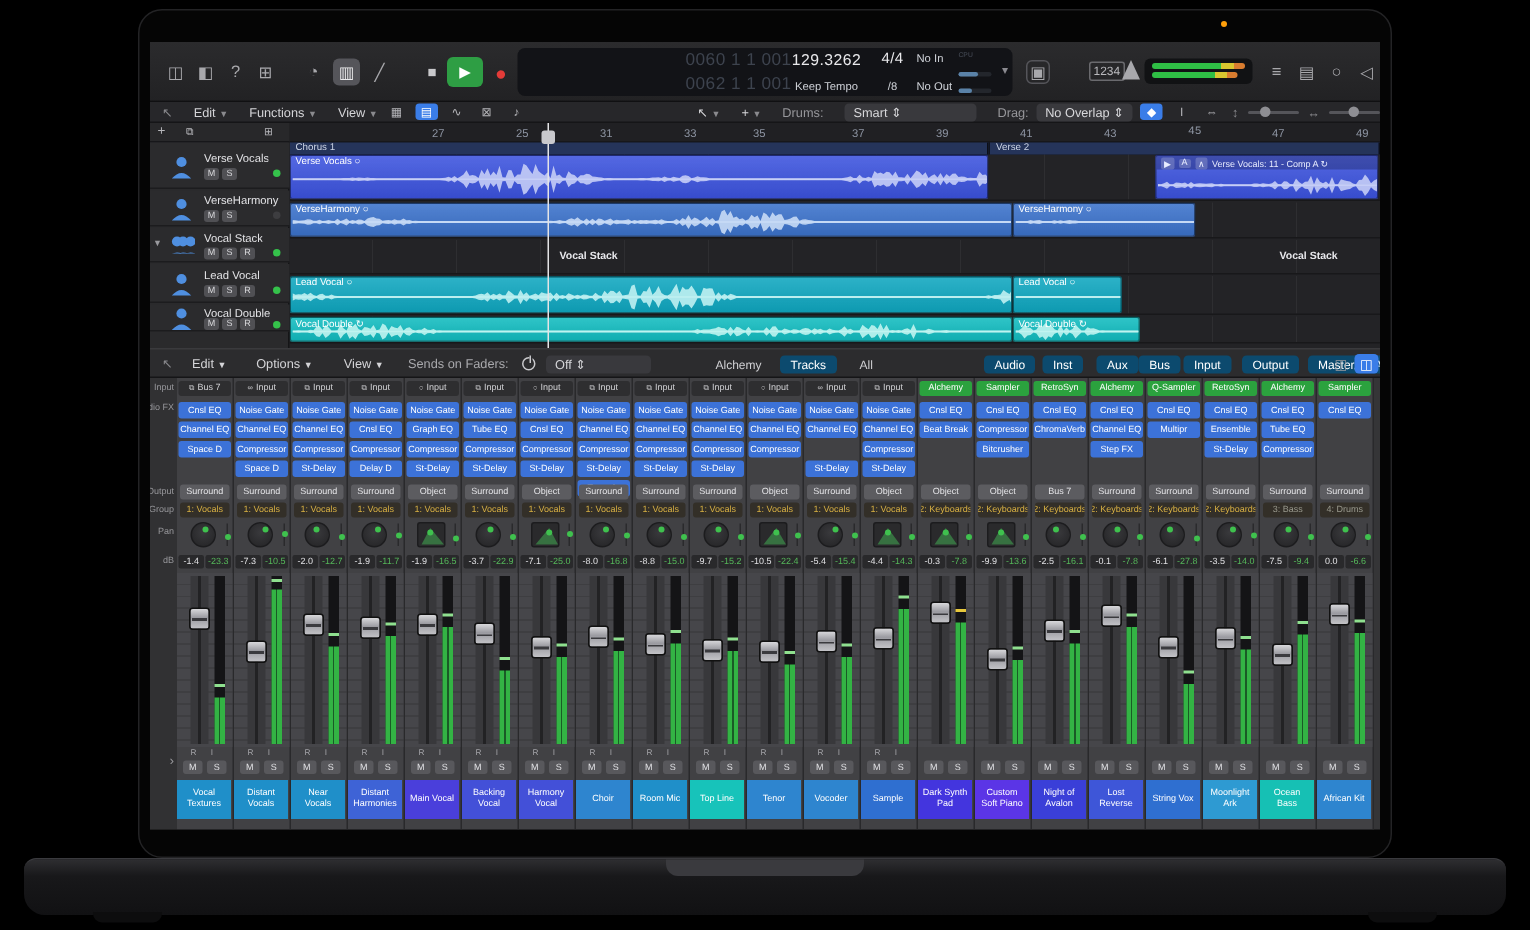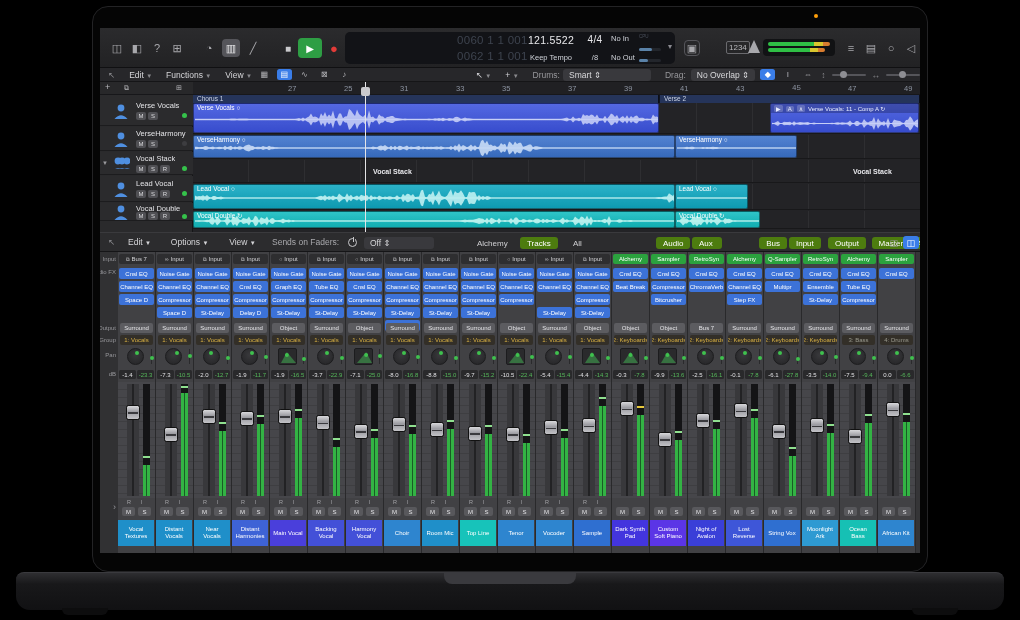--- a/index.html
+++ b/index.html
@@ -69,21 +69,21 @@
   .msr b{width:10px;height:8px;background:#505054;border-radius:2px;color:#d8d8db;font-size:6px;font-weight:normal;
     display:flex;align-items:center;justify-content:center}
   .tdot{position:absolute;right:6px;width:5px;height:5px;border-radius:50%}
   .avatar{position:absolute;left:12px;width:18px;height:18px}
   .chev-l{position:absolute;left:2px;top:50%;transform:translateY(-50%);color:#9a9a9e;font-size:6px}
   #add-row{position:absolute;left:0;top:0;width:93px;height:13px;background:#28282a;border-bottom:1px solid #17171a}
   #add-row span{color:#b8b8bc;font-size:9px;position:absolute;top:0}
   
   #mixer-toolbar{position:absolute;left:0;top:204px;width:820px;height:20px;background:#2c2c2e;border-top:1px solid #3a3a3d;border-bottom:1px solid #151517}
   .mt-item{position:absolute;top:4px;font-size:8.5px;color:#d5d5d8;white-space:nowrap}
-  .blue-pill{background:#4d7c0f;color:#fff;border-radius:3px;padding:1.5px 7px;font-size:8px}
+  .blue-pill{background:#0c4a6e;color:#fff;border-radius:3px;padding:1.5px 7px;font-size:8px}
   .flat-lbl{color:#d0d0d3;font-size:8px;padding:1.5px 5px}
   .mt-ic{position:absolute;top:3px;width:16px;height:13px;border-radius:3px;display:flex;align-items:center;justify-content:center;font-size:9px;color:#9a9a9e}
   .power{display:inline-block;width:9px;height:9px;border:1px solid #c9c9cc;border-radius:50%;position:relative;vertical-align:-2px}
   .power:after{content:"";position:absolute;left:3.5px;top:-2px;width:1px;height:5px;background:#2c2c2e;border-left:1px solid #c9c9cc}
   
   #mixer{position:absolute;left:0;top:224px;width:820px;height:301px;background:#353537}
   #mx-gutter{position:absolute;left:0;top:0;width:18px;height:301px;background:#313133}
   .gut-lbl{position:absolute;right:2px;font-size:6px;color:#97979b;white-space:nowrap}
   #strips{position:absolute;left:18px;top:0;width:800px;height:301px}
   .strip{position:absolute;top:0;width:38px;height:301px;background:#414144;border-right:1px solid #29292b}
@@ -143,21 +143,21 @@
     <div class="t-btn" id="play-btn" style="left:198px">▶</div>
     <div class="t-btn" id="rec-btn" style="left:224px">●</div>
     <div class="t-btn" style="left:242px">⇄</div>
 
     <div id="lcd">
       <div class="lcd-col" style="left:112px;width:62px">
         <span class="lcd-big lcd-dim">0060 1 1 001</span>
         <span class="lcd-big lcd-dim">0062 1 1 001</span>
       </div>
       <div class="lcd-col" style="left:180px;width:52px;align-items:center">
-        <span class="lcd-big" style="font-size:10.5px">121.5522</span>
+        <span class="lcd-big" style="font-size:10.5px">129.3262</span>
         <span class="lcd-sm">Keep Tempo</span>
       </div>
       <div class="lcd-col" style="left:238px;width:24px;align-items:center">
         <span class="lcd-big" style="font-size:10px">4/4</span>
         <span class="lcd-sm">/8</span>
       </div>
       <div class="lcd-col" style="left:266px;width:32px">
         <span class="lcd-sm">No In</span>
         <span class="lcd-sm">No Out</span>
       </div>
@@ -190,21 +190,21 @@
       <span class="menu">View <span class="chev">▼</span></span>
       <div class="tb-ic">▦</div>
       <div class="tb-ic blue">▤</div>
       <div class="tb-ic">∿</div>
       <div class="tb-ic">⊠</div>
       <div class="tb-ic">♪</div>
       <span style="flex: 1 1 0%;"></span>
       <span class="menu">↖ <span class="chev">▼</span></span>
       <span class="menu">+ <span class="chev">▼</span></span>
       <span class="menu" style="color: rgb(151, 151, 155);">Drums:</span>
-      <span class="pill" style="margin-left: 3px; width: 88px;">Smart  ⇕</span>
+      <span class="pill" style="margin-left: 14px; width: 88px;">Smart  ⇕</span>
       <span class="menu" style="color: rgb(151, 151, 155);">Drag:</span>
       <span class="pill" style="margin-left: 5px;">No Overlap ⇕</span>
       <div class="tb-ic blue">◆</div>
       <div class="tb-ic">I</div>
       <div class="tb-ic">⇔</div>
       <span class="menu" style="color: rgb(138, 138, 142); margin-left: 6px;">↕</span>
       <div class="zoom-slider">
         <i style="left: 8.4px;"></i>
       </div>
       <span class="menu" style="color: rgb(138, 138, 142); margin-left: 6px;">↔</span>
@@ -410,21 +410,21 @@
       <span class="mt-item" style="left: 70.8px;">Options <span class="chev" style="font-size: 6px;">▼</span></span>
       <span class="mt-item" style="left: 129.2px;">View <span class="chev" style="font-size: 6px;">▼</span></span>
       <span class="mt-item" style="left: 172px; color: rgb(169, 169, 173);">Sends on Faders:</span>
       <span class="mt-item" style="left: 248px;"><span class="power"></span></span>
       <span class="mt-item pill" style="left: 264px; width: 70px;">Off      ⇕</span>
       <span class="mt-item flat-lbl" style="left: 372px;">Alchemy</span>
       <span class="mt-item blue-pill" style="left: 420px;">Tracks</span>
       <span class="mt-item flat-lbl" style="left: 468px;">All</span>
       <span class="mt-item blue-pill" style="left: 556px;">Audio</span>
       <span class="mt-item blue-pill" style="left: 595px;">Inst</span>
-      <span class="mt-item blue-pill" style="left: 592px;">Aux</span>
+      <span class="mt-item blue-pill" style="left: 631px;">Aux</span>
       <span class="mt-item blue-pill" style="left: 659.2px;">Bus</span>
       <span class="mt-item blue-pill" style="left: 689px;">Input</span>
       <span class="mt-item blue-pill" style="left: 728px;">Output</span>
       <span class="mt-item blue-pill" style="left: 771.6px;">Master/VCA</span>
       <div class="mt-ic" style="left: 786px;">◫</div>
       <div class="mt-ic" style="left: 803px; background: rgb(58, 125, 232); color: rgb(255, 255, 255);">◫</div>
     </div>
 
   <div id="mixer">
     <div id="mx-gutter">

